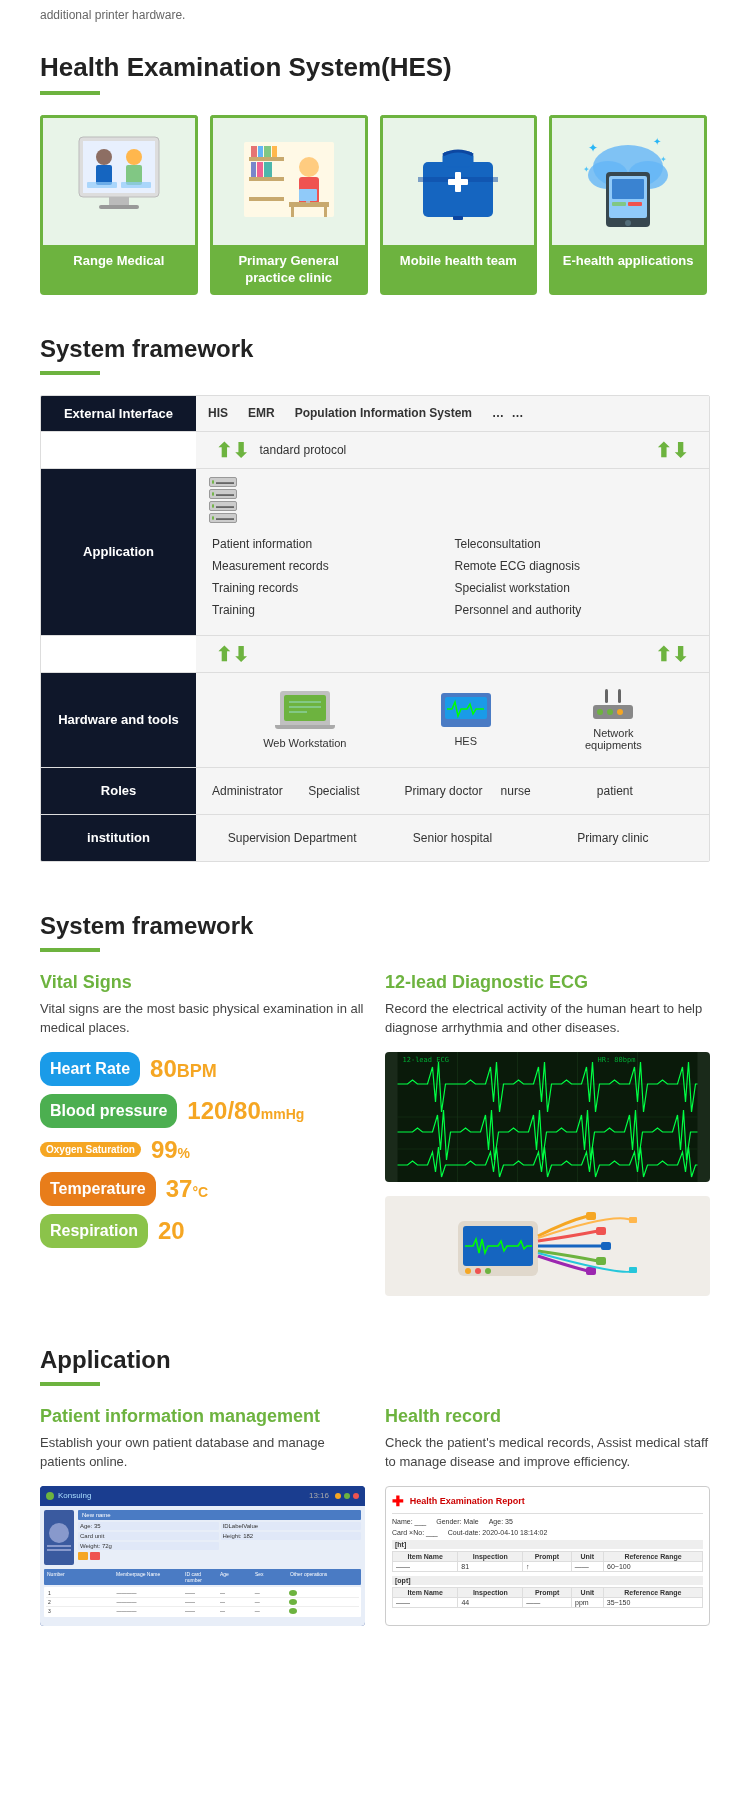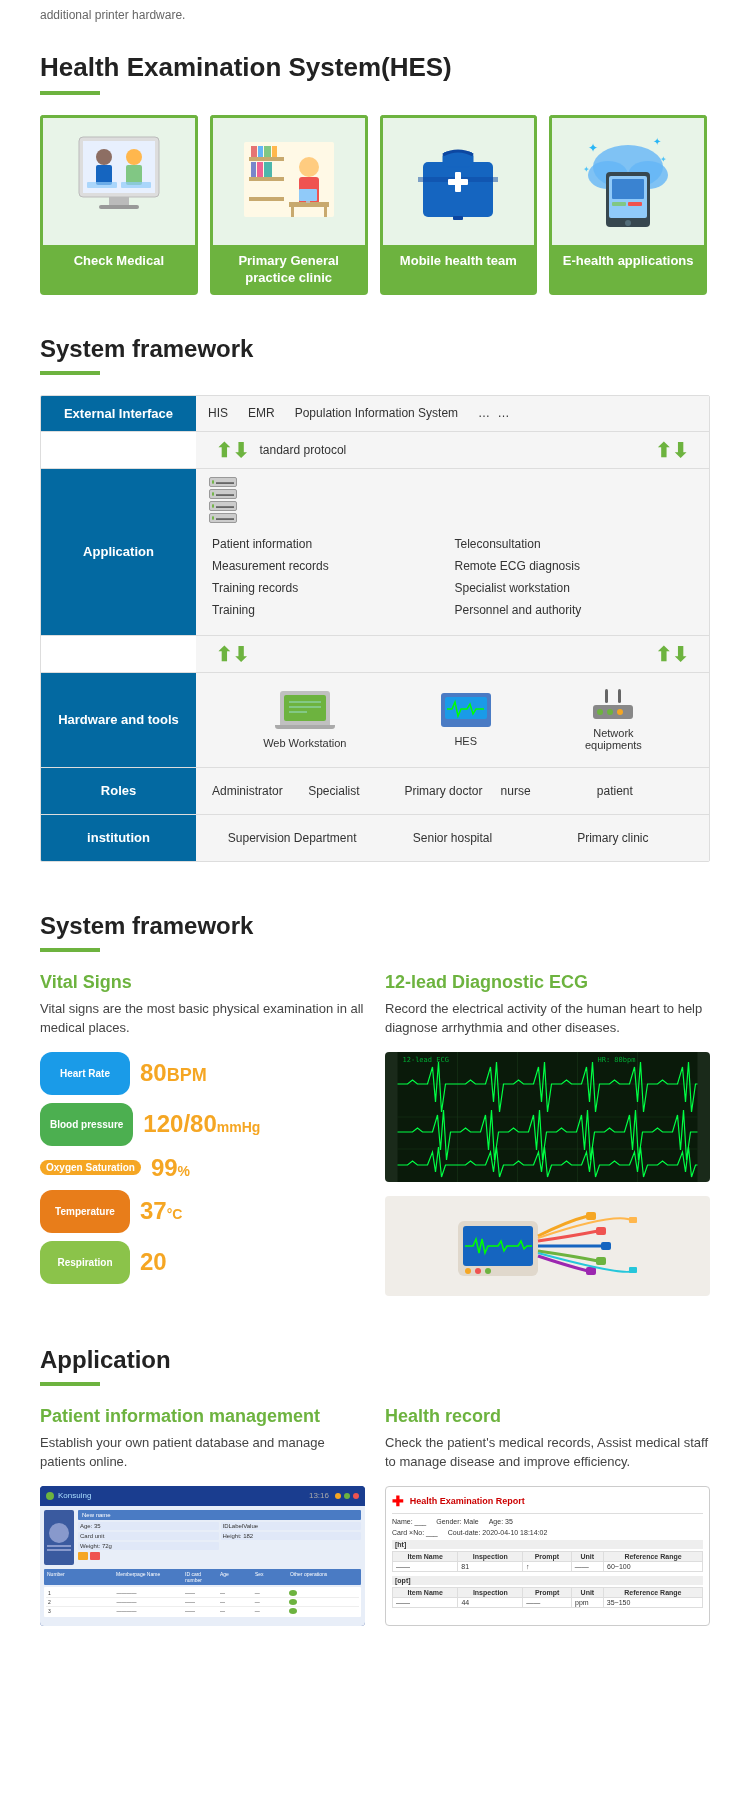--- a/index.html
+++ b/index.html
@@ -83,21 +83,21 @@
       border-radius: 2px;
       overflow: hidden;
     }
     .fw-row {
       display: flex;
       align-items: stretch;
       border-bottom: 1px solid #ddd;
     }
     .fw-row:last-child { border-bottom: none; }
     .fw-label {
-      background: #0369a1;
+      background: #0f172a;
       color: #fff;
       font-weight: bold;
       font-size: 13px;
       width: 155px;
       min-width: 155px;
       display: flex;
       align-items: center;
       justify-content: center;
       text-align: center;
       padding: 10px 8px;
@@ -138,21 +138,21 @@
       text-align: center;
       gap: 4px;
     }
     .ext-items {
       display: flex;
       align-items: center;
       gap: 20px;
       font-size: 12px;
       flex-wrap: wrap;
     }
-    .ext-items span { font-weight: normal; }
+    .ext-items span { font-weight: bold; }
     .dots { letter-spacing: 2px; }
 
     
     .arrow-row {
       display: flex;
       width: 100%;
       align-items: center;
       border-bottom: 1px solid #ddd;
     }
     .arrow-spacer { width: 155px; min-width: 155px; background: #fff; }
@@ -192,23 +192,23 @@
     }
 
     .vital-item {
       display: flex;
       align-items: center;
       margin-bottom: 8px;
       gap: 10px;
     }
     .vital-badge {
       border-radius: 12px;
-      padding: 16px 10px;
+      padding: 8px 10px;
       color: #fff;
-      font-size: 10px;
+      font-size: 16px;
       font-weight: bold;
       text-align: center;
       min-width: 90px;
     }
     .badge-blue { background: #1a9be8; }
     .badge-green { background: #4caf50; }
     .badge-orange { background: #f5a623; }
     .badge-dark-orange { background: #e87d1a; }
     .badge-light-green { background: #8bc34a; }
 
@@ -434,21 +434,21 @@
           <circle cx="65" cy="30" r="8" fill="#ffb74d"></circle>
           <rect x="57" y="38" width="16" height="20" rx="2" fill="#81c784"></rect>
 
           <rect x="40" y="70" width="20" height="8" fill="#bbb"></rect>
           <rect x="30" y="78" width="40" height="4" rx="2" fill="#999"></rect>
 
           <rect x="18" y="55" width="30" height="6" rx="1" fill="#90caf9" opacity="0.7"></rect>
           <rect x="52" y="55" width="30" height="6" rx="1" fill="#90caf9" opacity="0.7"></rect>
         </svg>
       </div>
-      <div class="hes-card-label">Check Medical</div>
+      <div class="hes-card-label">Range Medical</div>
     </div>
 
     <div class="hes-card">
       <div class="hes-card-img card-primary">
         <svg width="100" height="110" viewBox="0 0 100 110">
 
           <rect x="5" y="15" width="90" height="75" rx="2" fill="#fff9e6"></rect>
 
           <rect x="10" y="30" width="35" height="4" fill="#c8a96e"></rect>
           <rect x="10" y="50" width="35" height="4" fill="#c8a96e"></rect>

